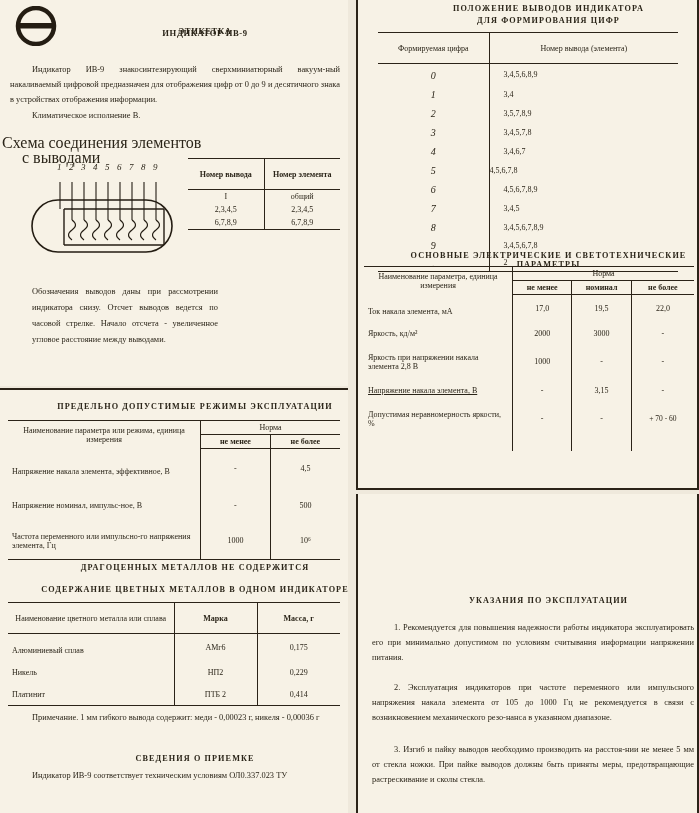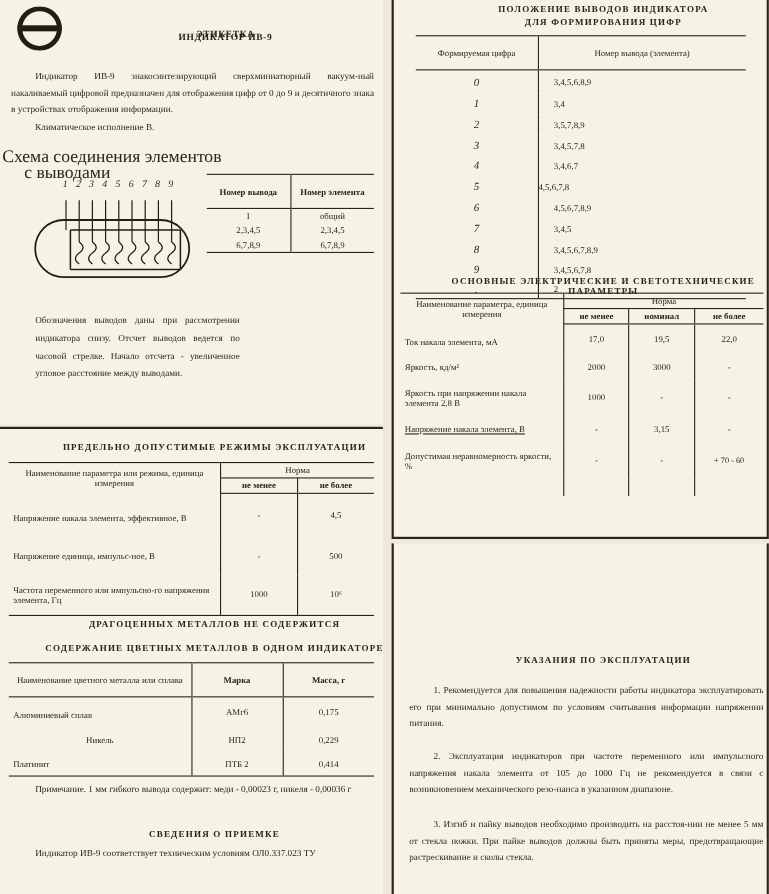--- a/index.html
+++ b/index.html
@@ -154,21 +154,21 @@
             <td class="hdr-bot hc vl" style="width:21%;">не более</td>
           </tr>
         </thead>
         <tbody>
           <tr>
             <td class="lft" style="height:30px;padding-top:8px;">Напряжение накала элемента, эффективное, В</td>
             <td class="ctr vl">-</td>
             <td class="ctr vl">4,5</td>
           </tr>
           <tr>
-            <td class="lft" style="height:30px;">Напряжение единица, импульс-ное, В</td>
+            <td class="lft" style="height:30px;">Напряжение номинал, импульс-ное, В</td>
             <td class="ctr vl">-</td>
             <td class="ctr vl">500</td>
           </tr>
           <tr>
             <td class="lft hdr-bot" style="height:32px;">Частота переменного или импульсно-го напряжения элемента, Гц</td>
             <td class="ctr vl hdr-bot">1000</td>
             <td class="ctr vl hdr-bot">10⁶</td>
           </tr>
         </tbody>
       </table>
@@ -186,21 +186,21 @@
             <td class="hdr-top hdr-bot hc vl" style="width:25%;">Масса, г</td>
           </tr>
         </thead>
         <tbody>
           <tr>
             <td class="lft" style="height:18px;padding-top:7px;">Алюминиевый сплав</td>
             <td class="ctr vl">АМг6</td>
             <td class="ctr vl">0,175</td>
           </tr>
           <tr>
-            <td class="lft" style="height:18px;text-align:center;">Никель</td>
+            <td class="lft" style="height:18px;">Никель</td>
             <td class="ctr vl">НП2</td>
             <td class="ctr vl">0,229</td>
           </tr>
           <tr>
             <td class="lft hdr-bot" style="height:18px;">Платинит</td>
             <td class="ctr vl hdr-bot">ПТБ 2</td>
             <td class="ctr vl hdr-bot">0,414</td>
           </tr>
         </tbody>
       </table>

